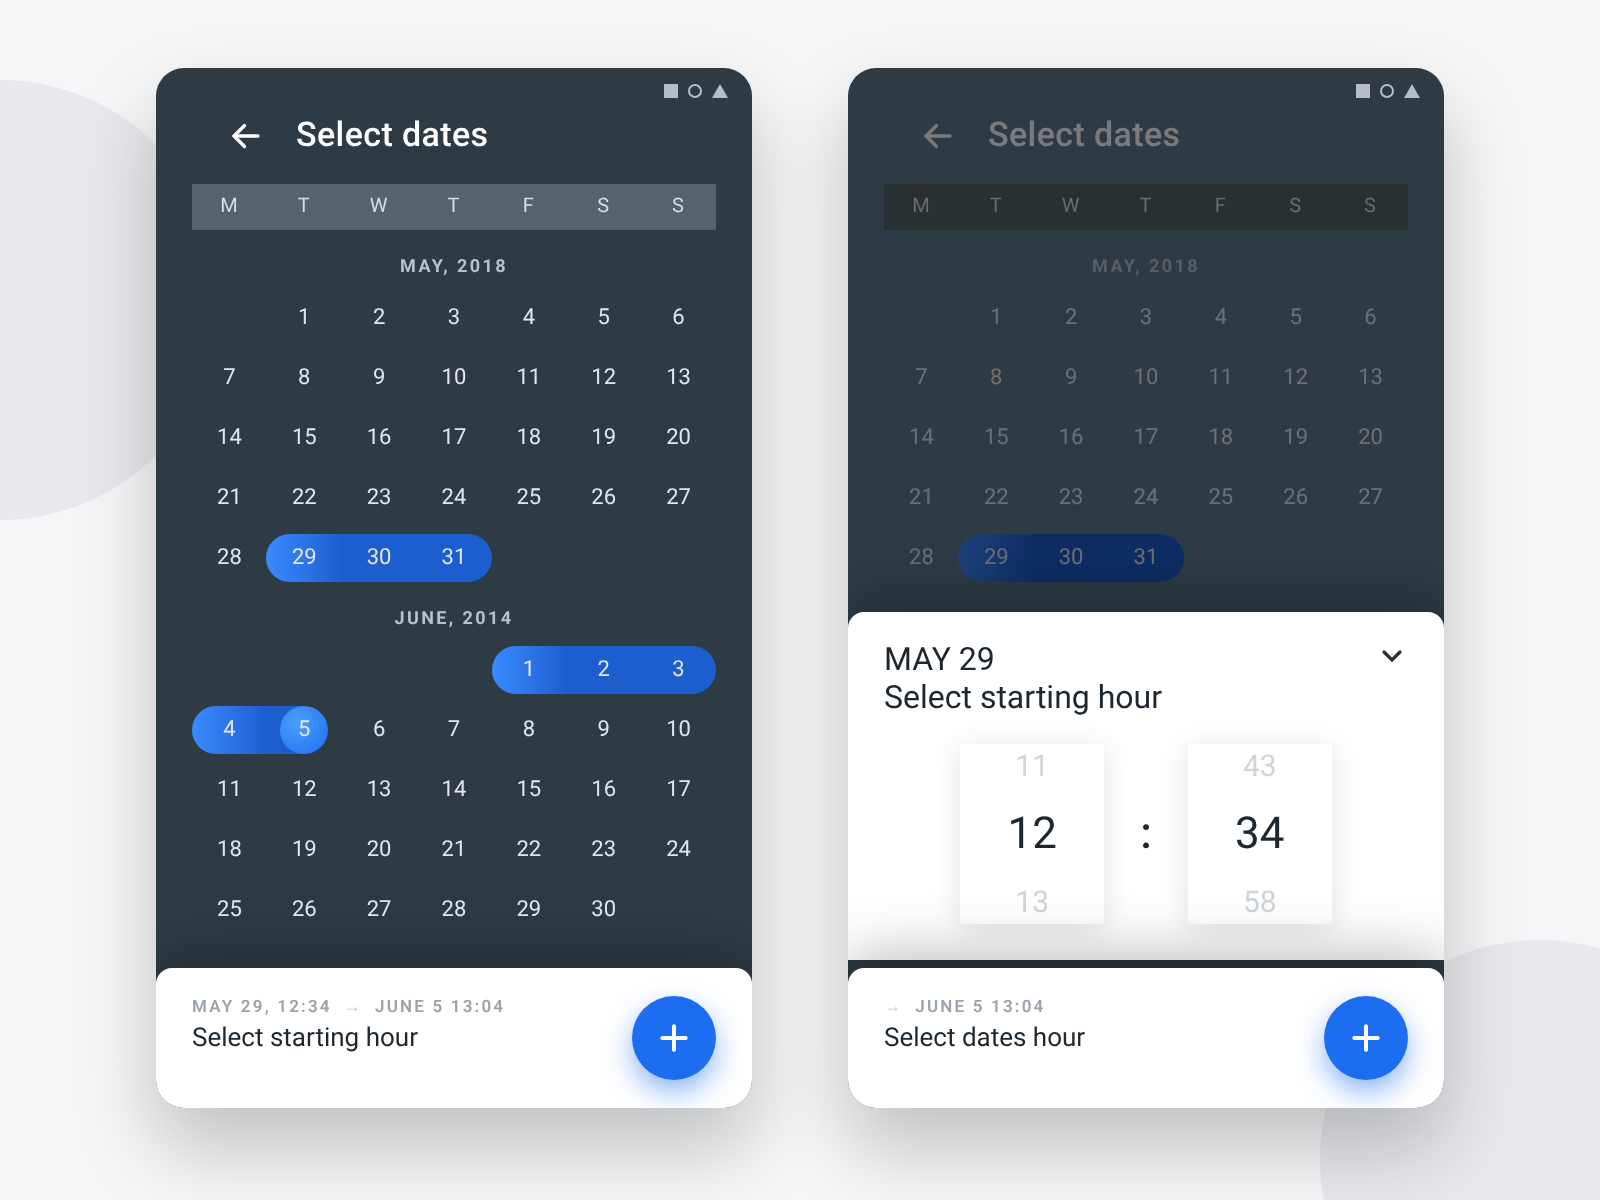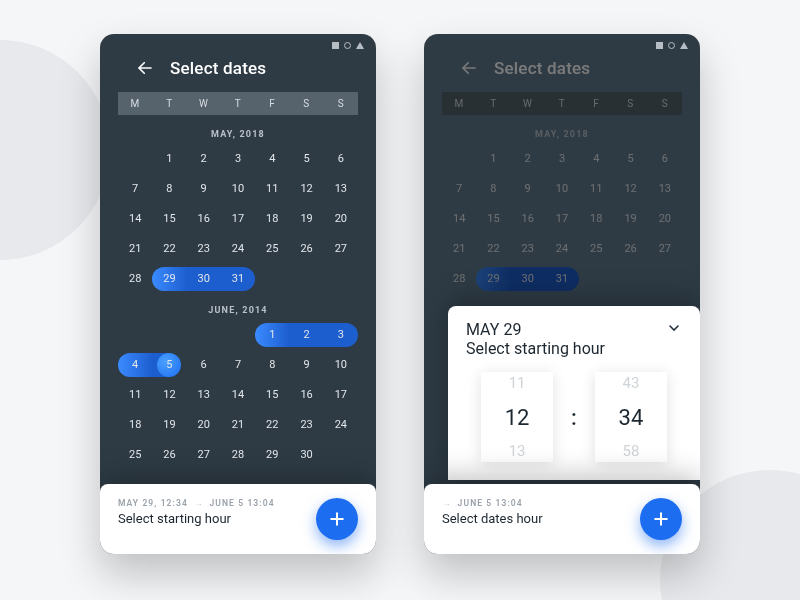--- a/index.html
+++ b/index.html
@@ -19,21 +19,21 @@
     position: absolute; right: -80px; bottom: -90px;
     width: 220px; height: 220px; border-radius: 50%;
     background: #e7e9ec;
   }
   .stage {
     position: absolute; inset: 0;
     display: flex; justify-content: center; align-items: flex-start;
     gap: 48px; padding-top: 34px;
   }
   .phone {
-    width: 276px; height: 520px;
+    width: 298px; height: 520px;
     background: #2e3b45;
     border-radius: 14px;
     box-shadow: 0 20px 40px rgba(0,0,0,0.22);
     position: relative;
     overflow: hidden;
     color: #fff;
   }
   .phone.dim .cal-area { filter: brightness(0.48); }
   .status-icons {
     position: absolute; top: 8px; right: 12px;
@@ -116,21 +116,20 @@
     cursor:pointer;
   }
   .fab svg { stroke:#fff; }
   
   .sheet-time {
     position:absolute; left:0; right:0; bottom:74px;
     background:#fff; color:#1d2730;
     border-radius: 8px 8px 0 0;
     padding: 14px 18px 18px 18px;
     box-shadow: 0 -6px 30px rgba(0,0,0,0.3);
-    margin-left: 24px;
   }
   .sheet-time .row1 { display:flex; justify-content:space-between; align-items:flex-start; }
   .chev { cursor:pointer; color:#25303a; }
   .picker {
     margin-top: 14px;
     display:flex; align-items:center; justify-content:center; gap: 18px;
     color:#1d2730;
   }
   .wheel {
     width: 72px; height: 90px;

